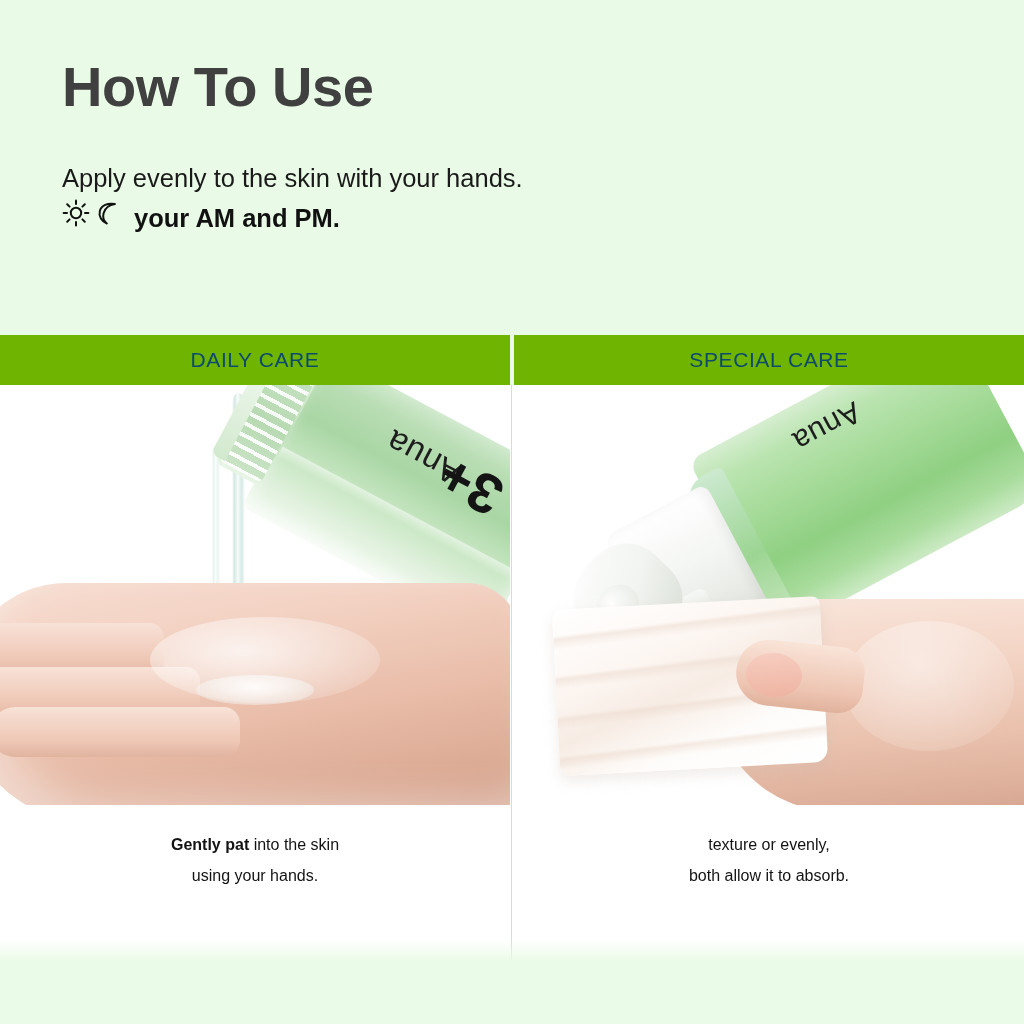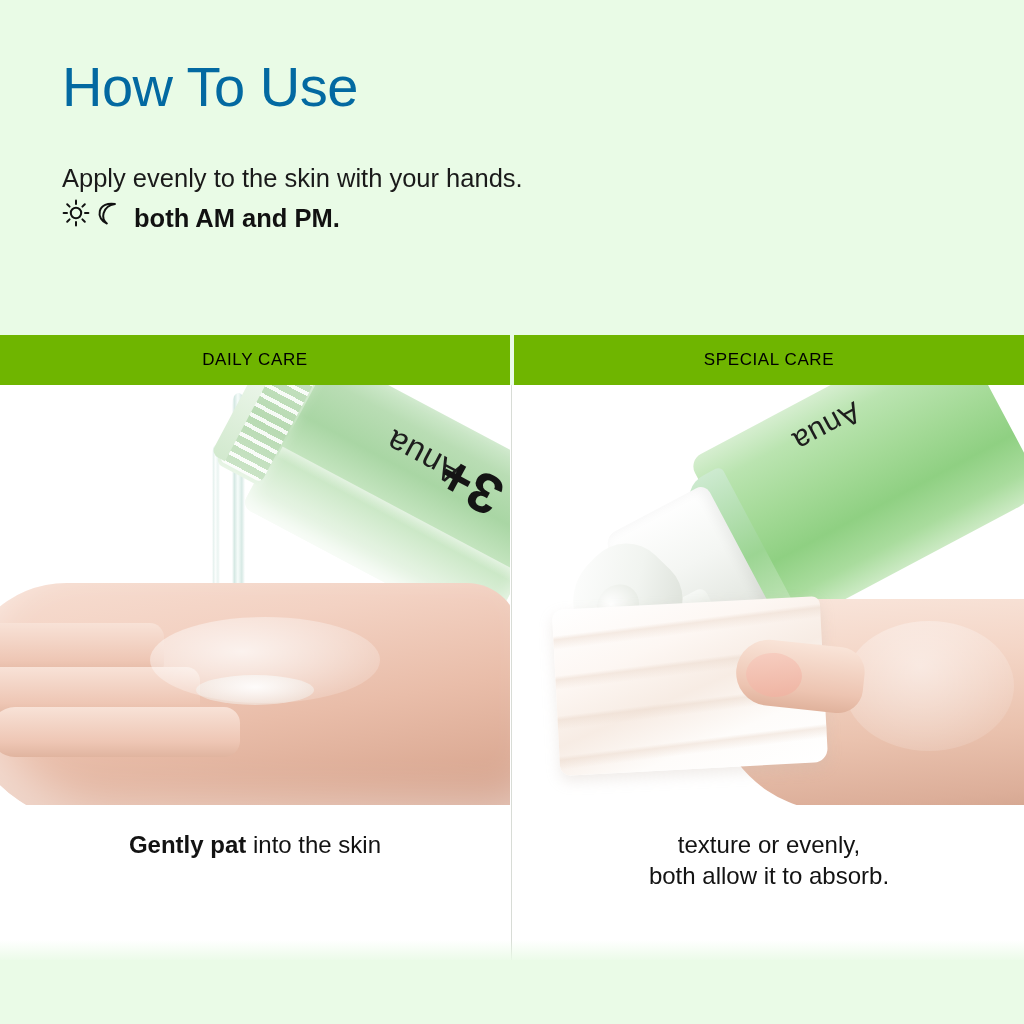--- a/index.html
+++ b/index.html
@@ -26,24 +26,24 @@
     position: absolute;
     left: 0; top: 0;
     width: 1024px;
     height: 335px;
     background: #e9fbe6;
     box-sizing: border-box;
     padding: 58px 0 0 62px;
   }
   .title {
     font-size: 56px;
-    font-weight: 400;
+    font-weight: 700;
     letter-spacing: -0.5px;
     line-height: 1.05;
-    color: #0369a1;
+    color: #404040;
     margin: 0 0 42px 0;
   }
   .intro {
     font-size: 25.5px;
     line-height: 38px;
     color: #1a1a1a;
     font-weight: 400;
   }
   .intro-line {
     display: block;
@@ -72,25 +72,25 @@
     position: absolute;
     left: 0; top: 335px;
     width: 1024px;
     height: 50px;
     display: flex;
     background: #6fb500;
   }
   .cat-cell {
     flex: 1 1 50%;
     background: #6fb500;
-    color: #000000;
+    color: #0c4a6e;
     display: flex;
     align-items: center;
     justify-content: center;
-    font-size: 17px;
+    font-size: 21px;
     letter-spacing: 0.6px;
     font-weight: 400;
   }
   .cat-gap {
     flex: 0 0 4px;
     background: #eafbe7;
   }
 
   
   .panels {
@@ -135,21 +135,21 @@
     height: 155px;
     display: flex;
     flex-direction: column;
     align-items: center;
     justify-content: flex-start;
     padding-top: 24px;
     box-sizing: border-box;
     text-align: center;
   }
   .cap-line {
-    font-size: 24px;
+    font-size: 16px;
     line-height: 31px;
     color: #131313;
     white-space: nowrap;
   }
   .cap-line b { font-weight: 700; }
 
   
   .bottle-pour {
     position: absolute;
     left: 212px;
@@ -435,21 +435,21 @@
               <line x1="22.8" y1="5.2" x2="20.4" y2="7.6"></line>
               <line x1="7.6" y1="20.4" x2="5.2" y2="22.8"></line>
             </g>
           </svg>
         </span>
         <span class="icon-moon">
           <svg width="28" height="28" viewBox="0 0 28 28">
             <path d="M18.4 3.6 C13.2 6.0 9.8 10.6 9.8 15.4 C9.8 19.4 12.0 22.8 15.6 24.4 C10.2 24.0 5.6 19.6 5.6 14.2 C5.6 8.6 11.0 4.0 18.4 3.6 Z" fill="none" stroke="#111111" stroke-width="2" stroke-linejoin="round" transform="rotate(15 14 14)"></path>
           </svg>
         </span>
-        <span class="am-pm-text">both AM and PM.</span>
+        <span class="am-pm-text">your AM and PM.</span>
       </div>
     </div>
   </div>
 
   <div class="cat-bar">
     <div class="cat-cell">DAILY CARE</div>
     <div class="cat-gap"></div>
     <div class="cat-cell">SPECIAL CARE</div>
   </div>
 
@@ -474,20 +474,23 @@
         <div class="finger f1"></div>
         <div class="finger f2"></div>
         <div class="finger f3"></div>
         <div class="palm-sheen"></div>
         <div class="wet-pool"></div>
       </div>
 
       <div class="caption">
         <div class="cap-line">
           <b>Gently pat</b><span> into the skin</span>
+        </div>
+        <div class="cap-line">
+          <b></b><span>using your hands.</span>
         </div>
       </div>
     </div>
 
     <div class="panel-gap"></div>
 
     <div class="panel">
       <div class="photo">
         <div class="bottle-cap-group">
           <div class="bottle-r-body"></div>

